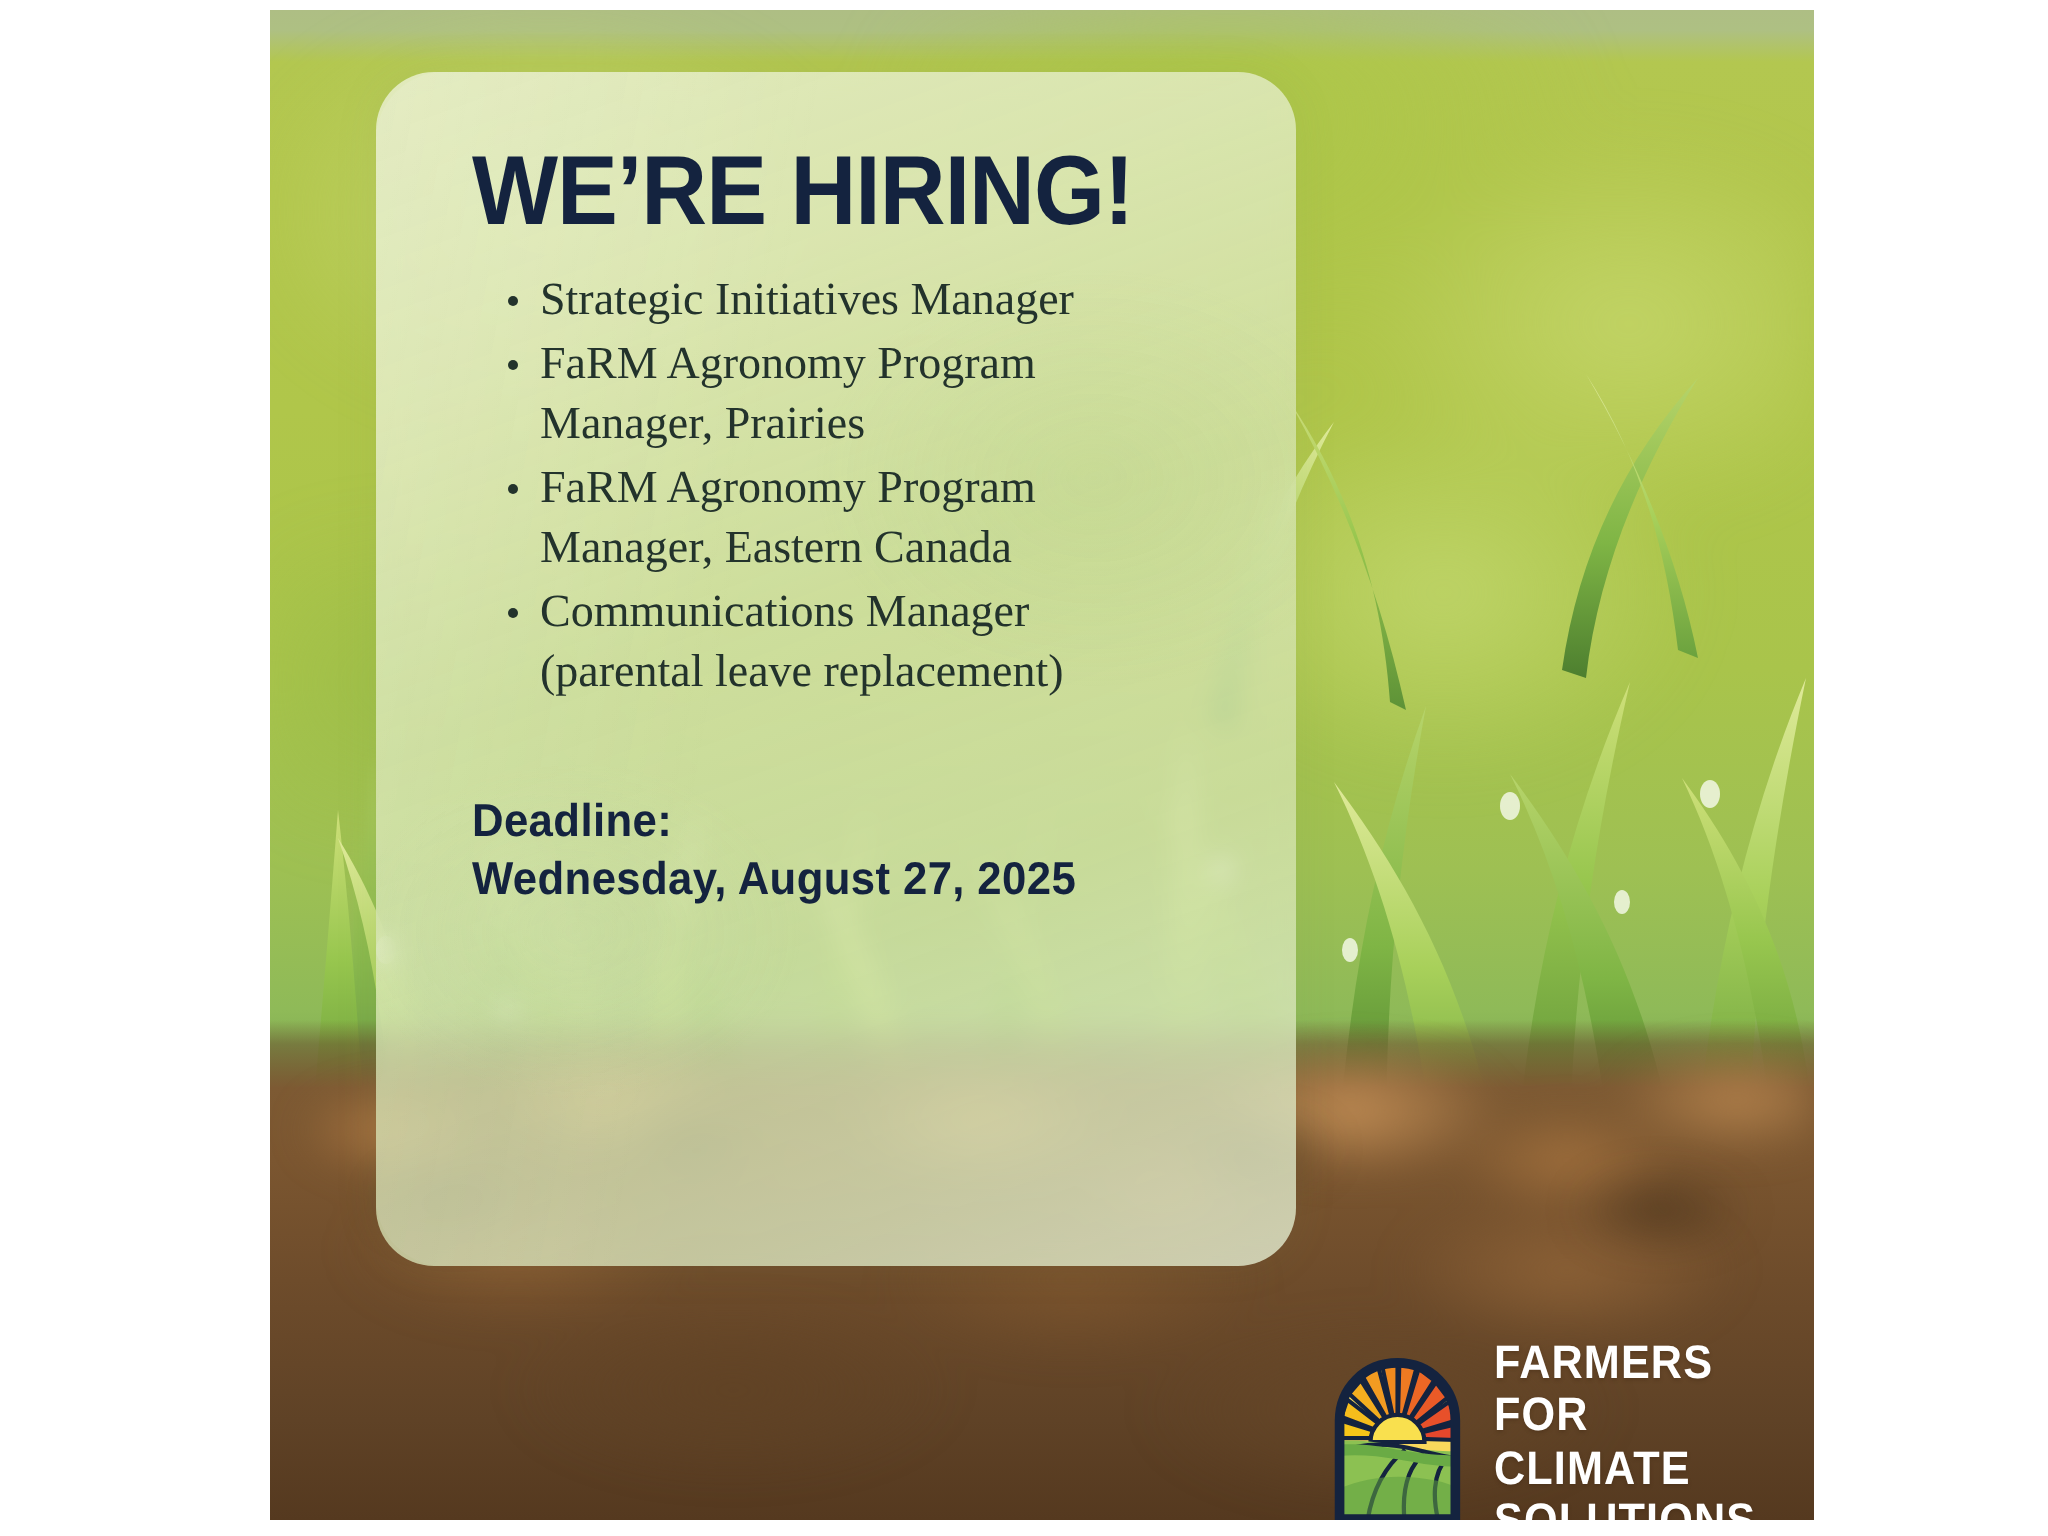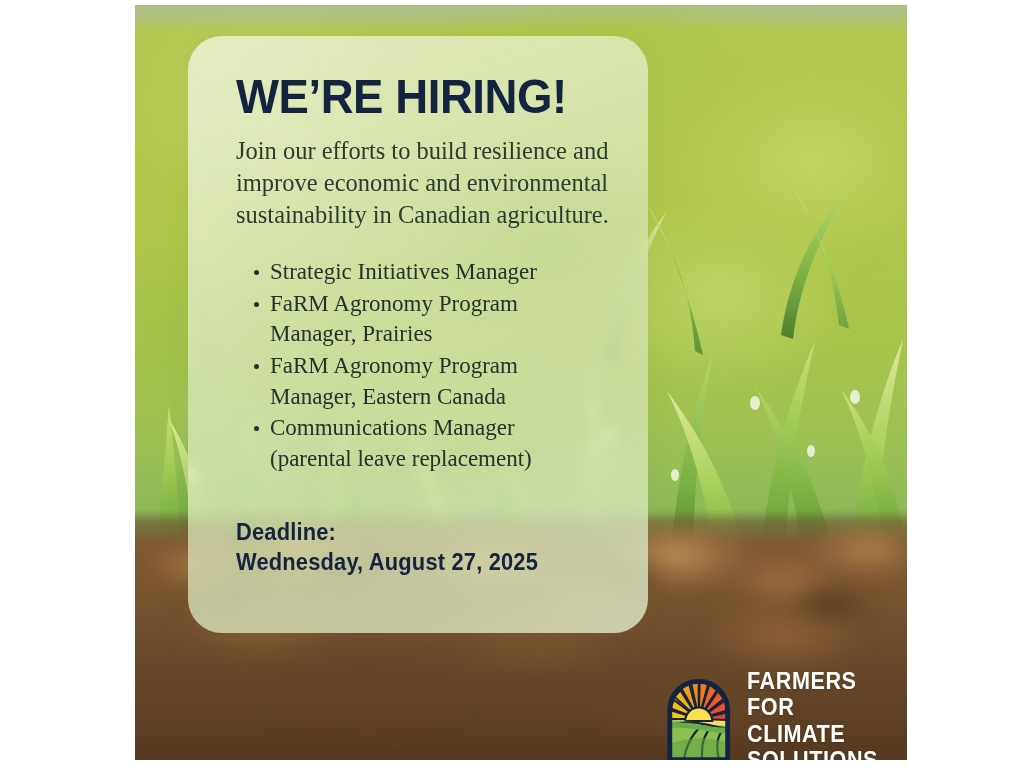--- a/index.html
+++ b/index.html
@@ -301,25 +301,24 @@
           <ellipse cx="118" cy="500" rx="4" ry="6"></ellipse>
         </g>
       </svg>
     </div>
 
     <div class="soil">
       <div class="soil-clods"></div>
       <div class="soil-dark"></div>
     </div>
 
-    <div class="card" style="left:53px; top:31px;">
+    <div class="card" style="left:53px; top:31px;border-radius:29px;">
       <div class="card-sheen"></div>
       <div class="card-inner">
         <h1 class="headline">WE’RE HIRING!</h1>
-        <p class="lede">Join our efforts to build resilience and improve economic and environmental sustainability in Canadian agriculture.</p>
         <ul class="jobs">
           <li>Strategic Initiatives Manager</li>
           <li>FaRM Agronomy Program Manager, Prairies</li>
           <li>FaRM Agronomy Program Manager, Eastern Canada</li>
           <li>Communications Manager (parental leave replacement)</li>
         </ul>
         <div class="deadline">
           <div>Deadline:</div>
           <div>Wednesday, August 27, 2025</div>
         </div>

